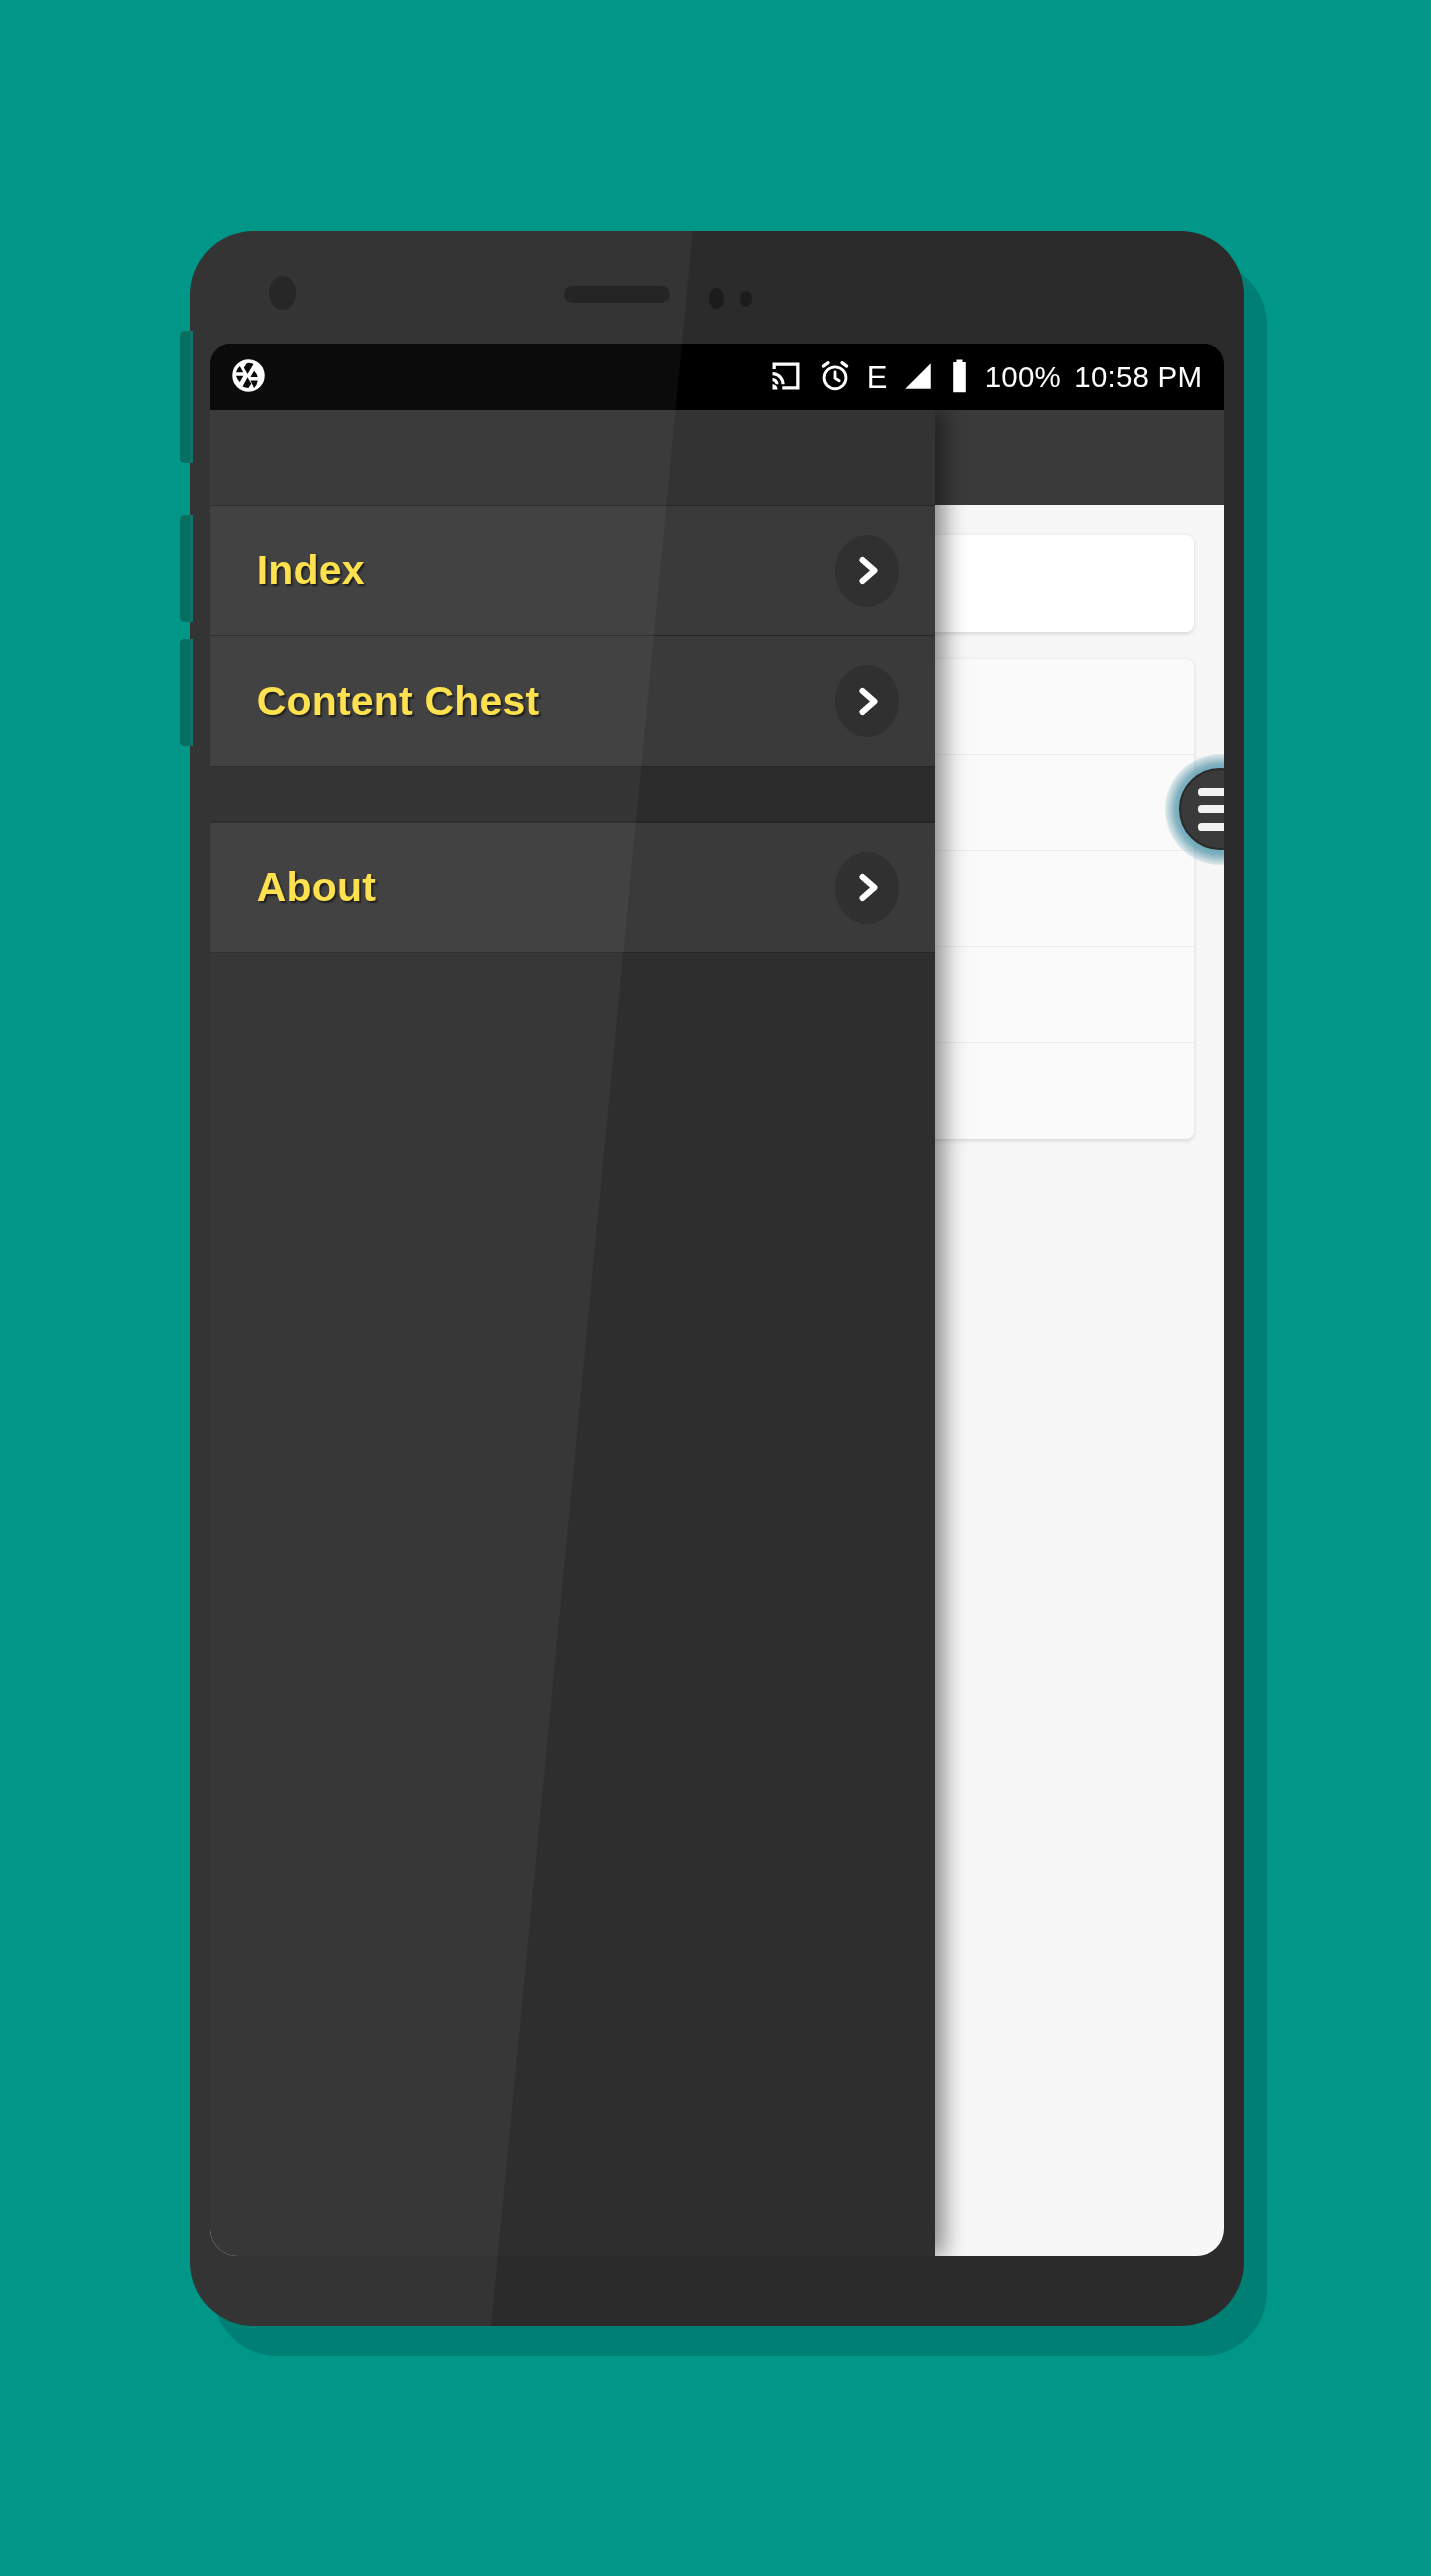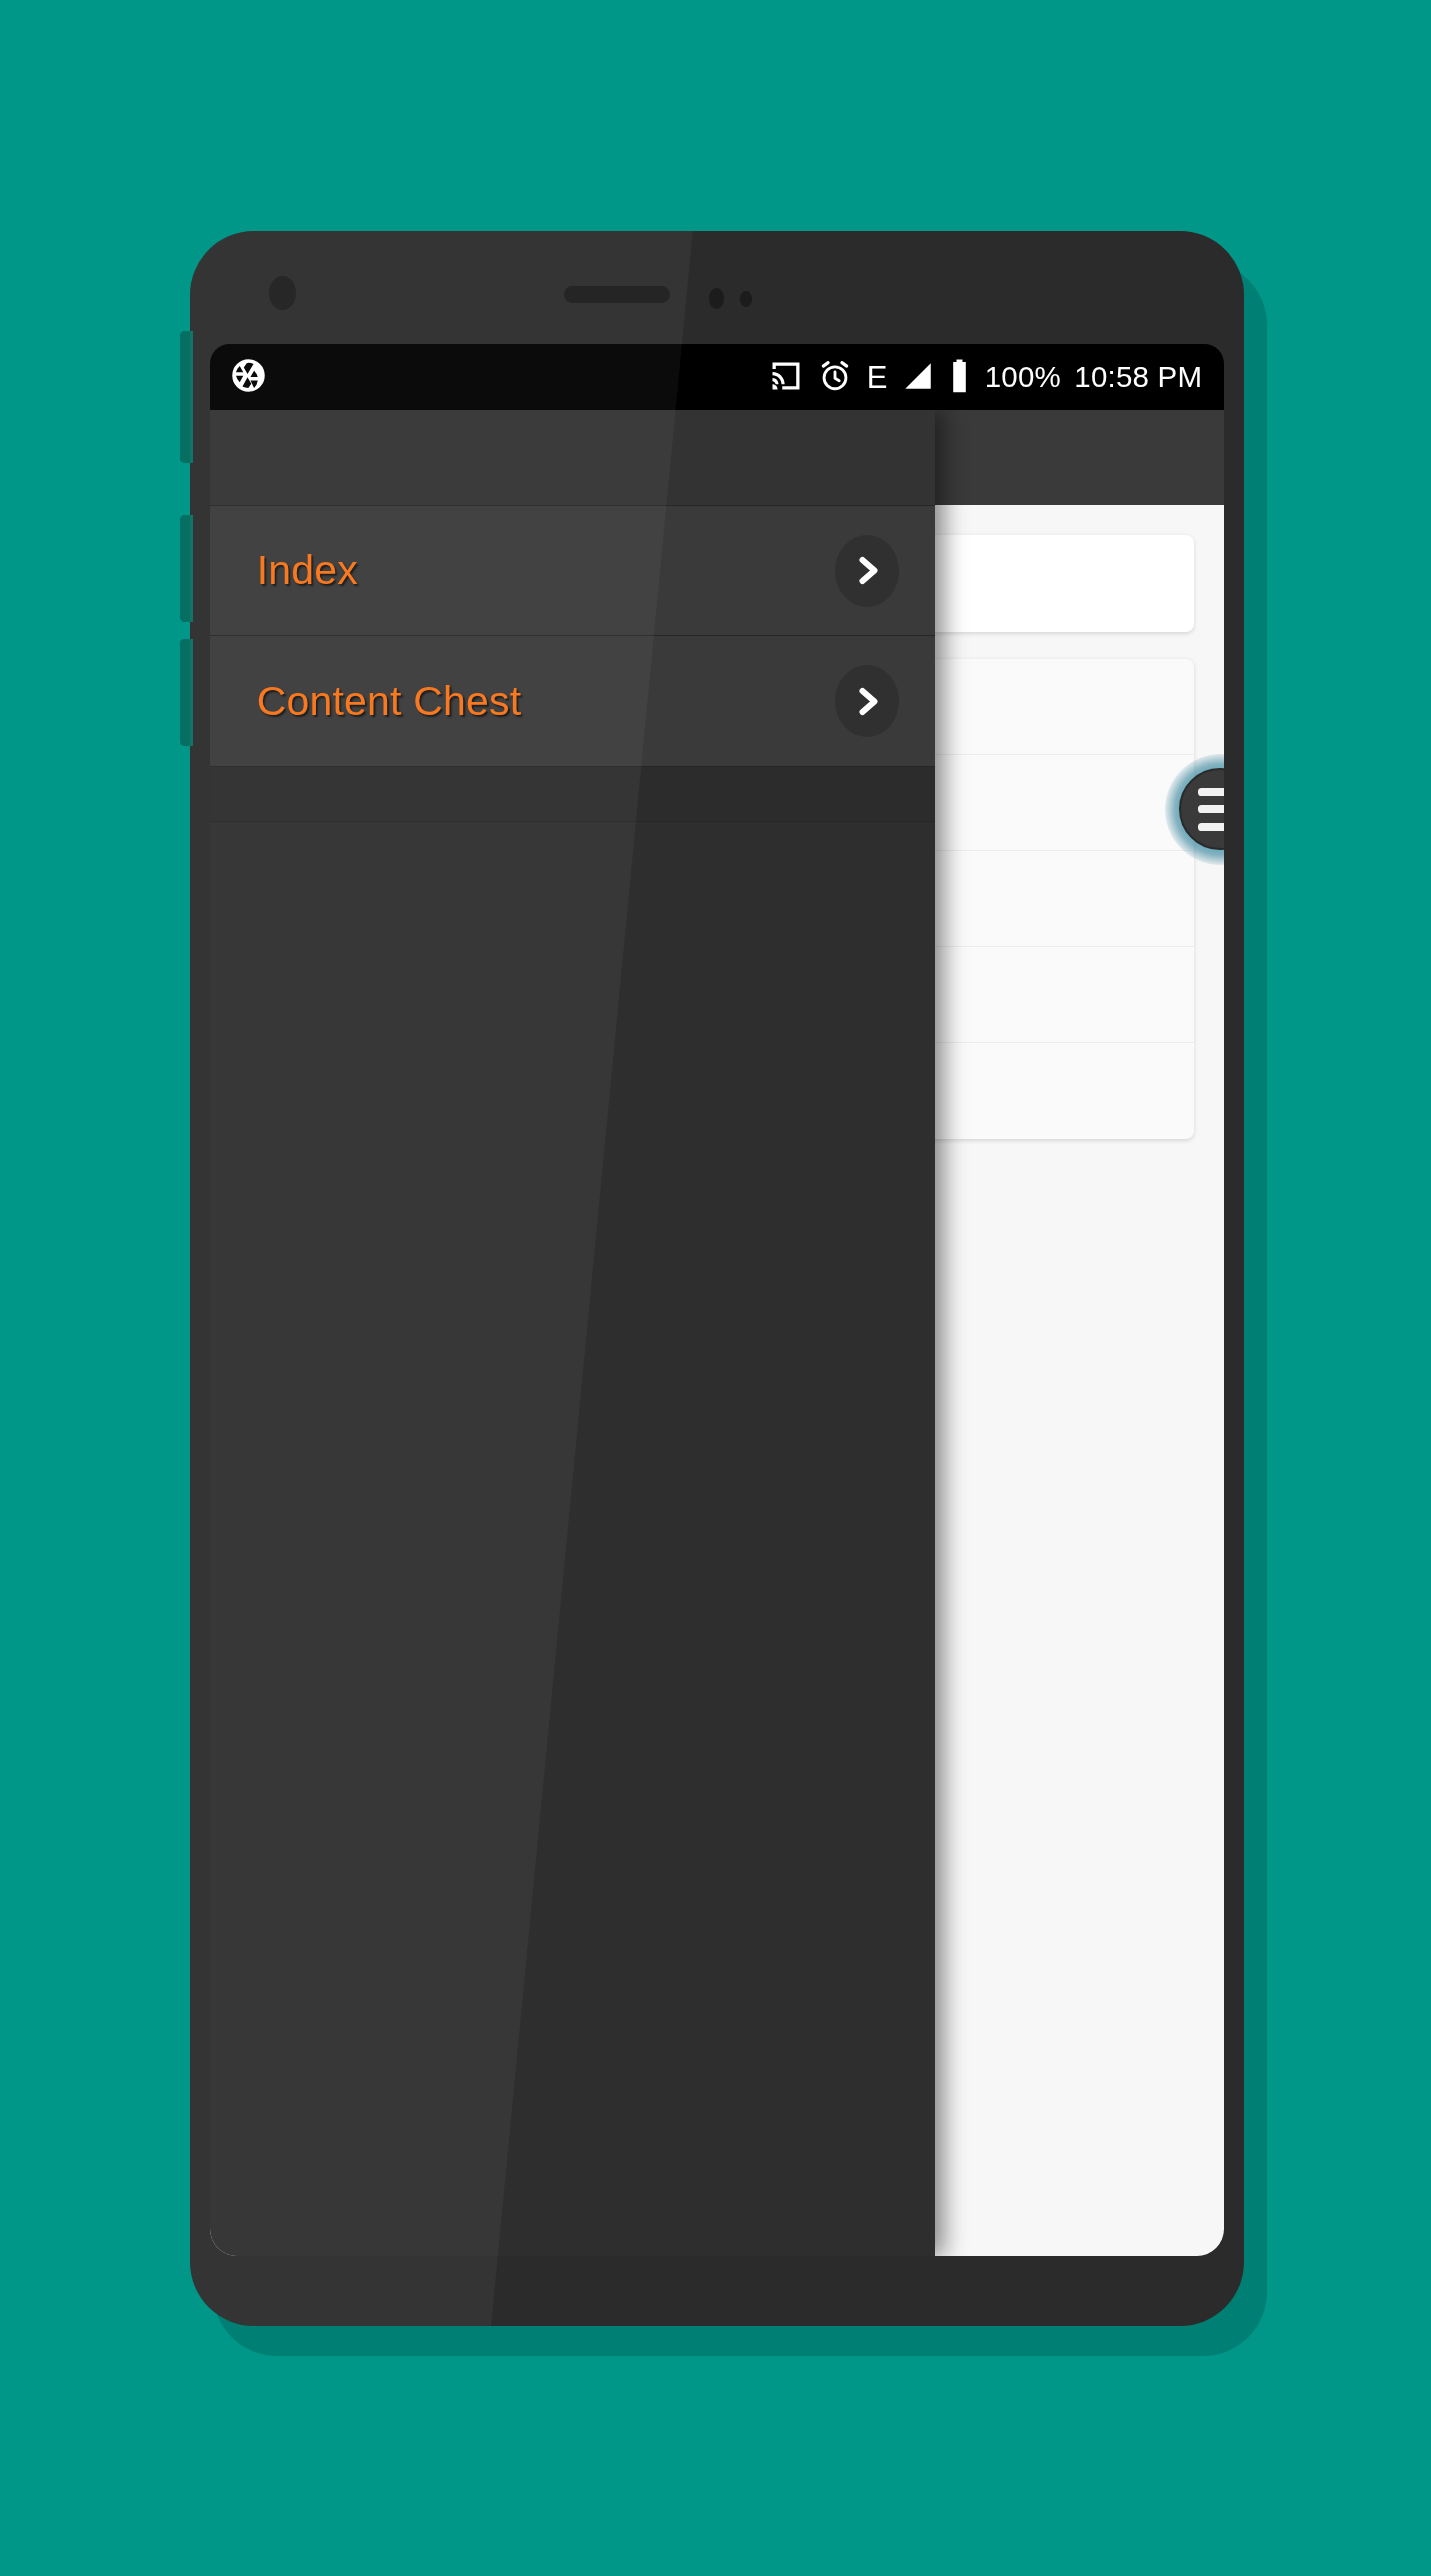--- a/index.html
+++ b/index.html
@@ -188,22 +188,22 @@
     align-items: center;
     padding: 0 0 0 47px;
     background: #3a3a3a;
     border-top: 1.8px solid #262626;
     border-bottom: 1.8px solid #262626;
     position: relative;
   }
   .nav-item + .nav-item { border-top: none; }
   .nav-label {
     font-size: 41px;
-    font-weight: 400;
-    color: #f97316;
+    font-weight: 700;
+    color: #fde047;
     font-family: "Liberation Sans Narrow", "Liberation Sans", sans-serif;
     letter-spacing: 0.2px;
     text-shadow: 1.8px 1.8px 1.8px rgba(0,0,0,0.65);
   }
   .nav-chev {
     position: absolute;
     right: 36px;
     top: 50%;
     transform: translateY(-50%);
     width: 64px; height: 72px;
@@ -364,20 +364,28 @@
         <span class="nav-label">Content Chest</span>
         <span class="nav-chev">
           <svg width="36" height="43" viewBox="0 0 24 24" fill="none" stroke="#ffffff" stroke-width="4" stroke-linecap="round" stroke-linejoin="round">
             <path d="M9 5l8 7-8 7"></path>
           </svg>
         </span>
       </div>
 
       <div id="nav-spacer"></div>
 
+      <div class="nav-item">
+        <span class="nav-label">About</span>
+        <span class="nav-chev">
+          <svg width="36" height="43" viewBox="0 0 24 24" fill="none" stroke="#ffffff" stroke-width="4" stroke-linecap="round" stroke-linejoin="round">
+            <path d="M9 5l8 7-8 7"></path>
+          </svg>
+        </span>
+      </div>
 
       <div id="drawer-rest"></div>
     </div>
 
     <div id="menu-fab">
       <div id="menu-glow"></div>
       <div id="menu-circle">
         <span class="bar"></span>
         <span class="bar"></span>
         <span class="bar"></span>

